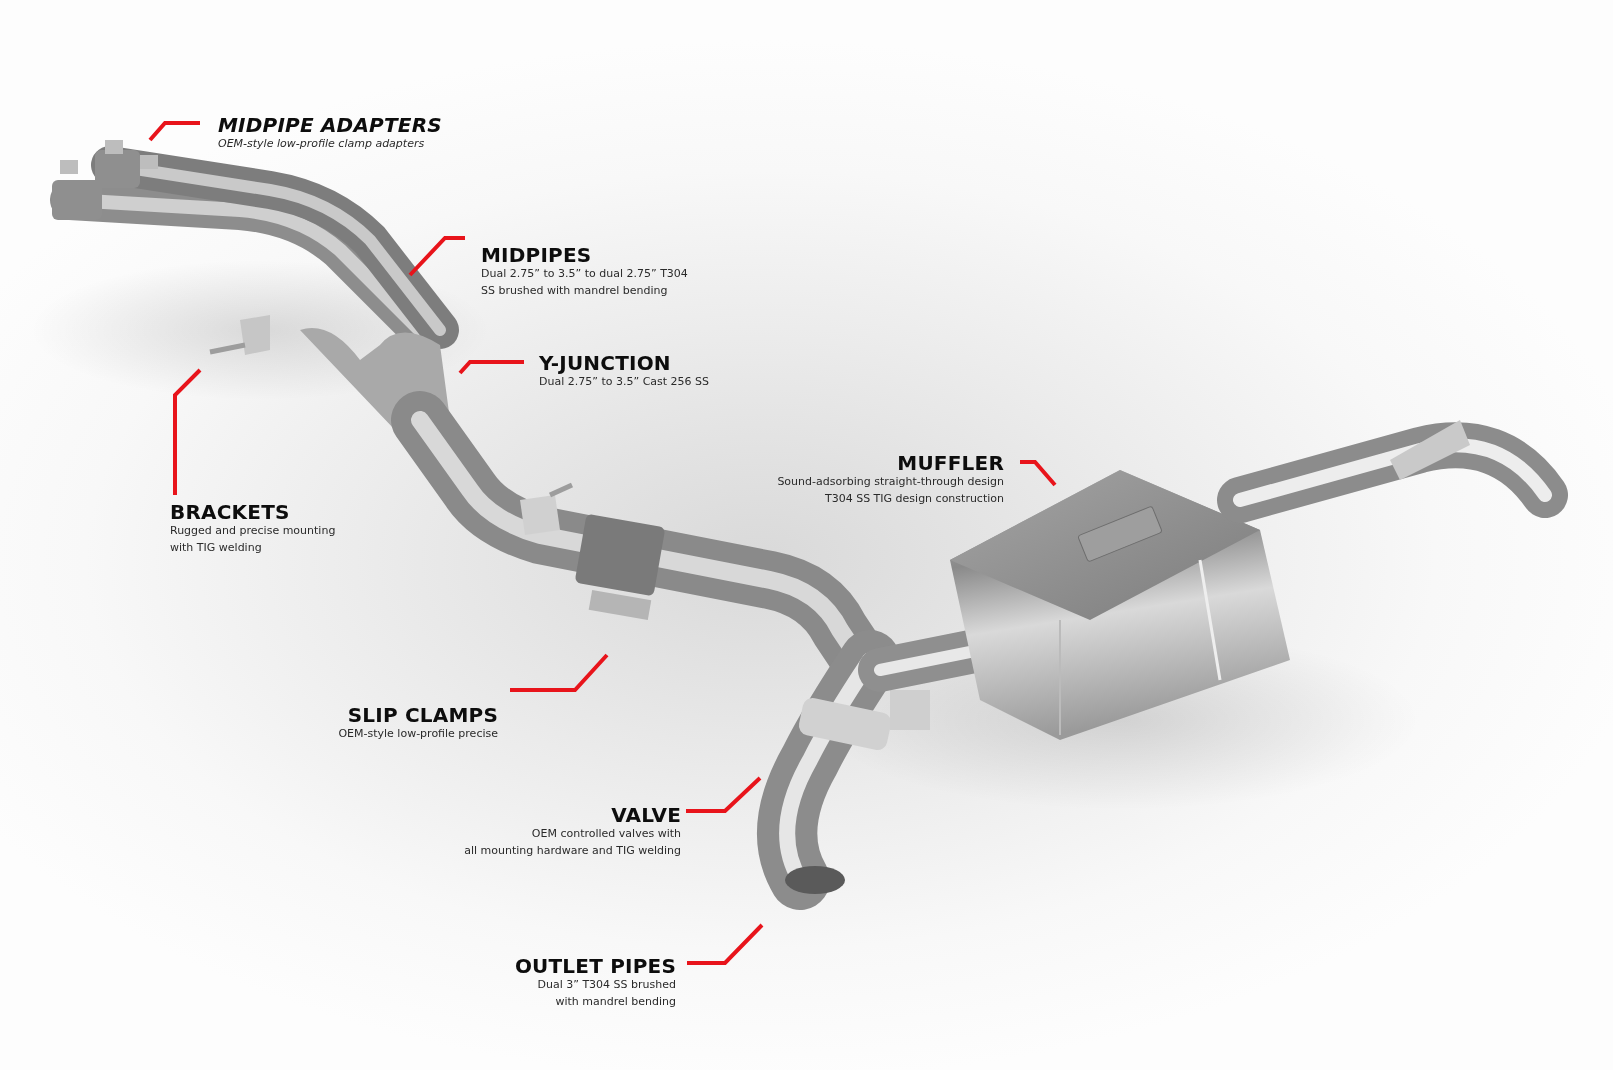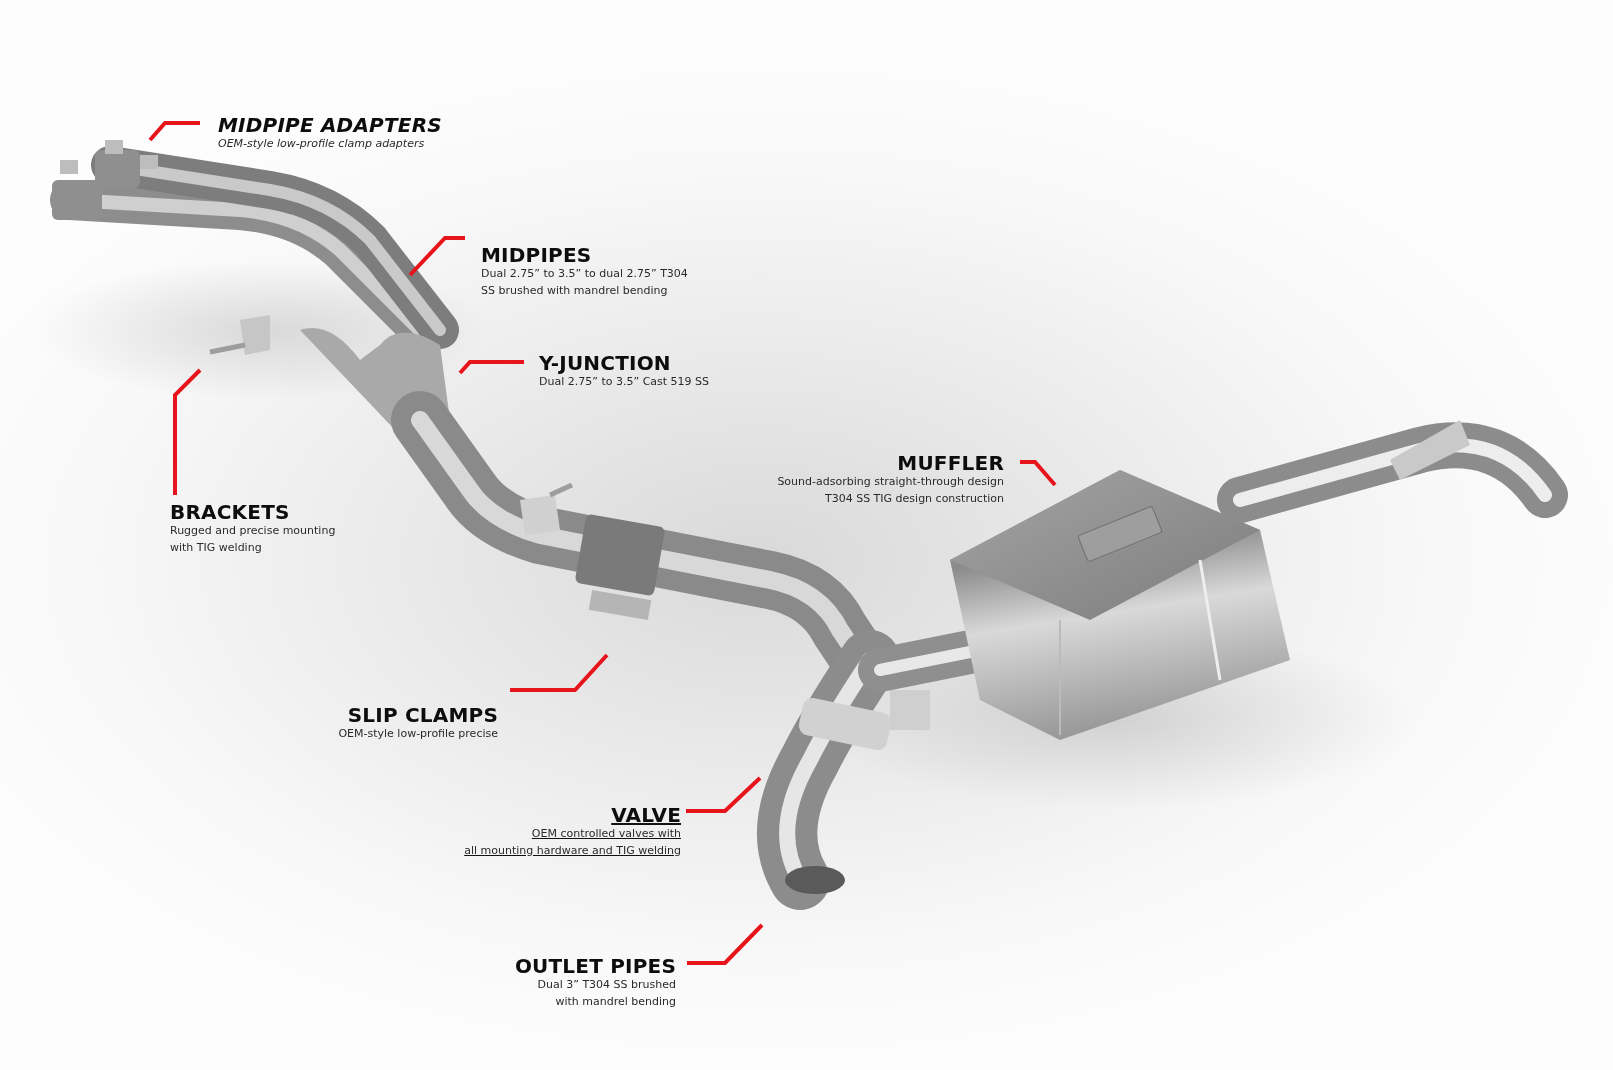--- a/index.html
+++ b/index.html
@@ -129,41 +129,41 @@
 </div>
 
 <div class="callout" style="left:481px; top:244px;">
   <div class="title">MIDPIPES</div>
   <div class="desc">Dual 2.75” to 3.5” to dual 2.75” T304</div>
   <div class="desc">SS brushed with mandrel bending</div>
 </div>
 
 <div class="callout" style="left:539px; top:352px;">
   <div class="title">Y-JUNCTION</div>
-  <div class="desc">Dual 2.75” to 3.5” Cast 519 SS</div>
+  <div class="desc">Dual 2.75” to 3.5” Cast 256 SS</div>
 </div>
 
 <div class="callout" style="left:170px; top:501px;">
   <div class="title">BRACKETS</div>
   <div class="desc">Rugged and precise mounting</div>
   <div class="desc">with TIG welding</div>
 </div>
 
 <div class="callout right" style="right:609px; top:452px;">
   <div class="title">MUFFLER</div>
   <div class="desc">Sound-adsorbing straight-through design</div>
   <div class="desc">T304 SS TIG design construction</div>
 </div>
 
 <div class="callout right" style="right:1115px; top:673px;margin-top:31px;">
   <div class="title">SLIP CLAMPS</div>
   <div class="desc">OEM-style low-profile precise</div>
 </div>
 
-<div class="callout right" style="right:932px; top:804px;text-decoration:underline;">
+<div class="callout right" style="right:932px; top:804px;">
   <div class="title">VALVE</div>
   <div class="desc">OEM controlled valves with</div>
   <div class="desc">all mounting hardware and TIG welding</div>
 </div>
 
 <div class="callout right" style="right:937px; top:955px;">
   <div class="title">OUTLET PIPES</div>
   <div class="desc">Dual 3” T304 SS brushed</div>
   <div class="desc">with mandrel bending</div>
 </div>

